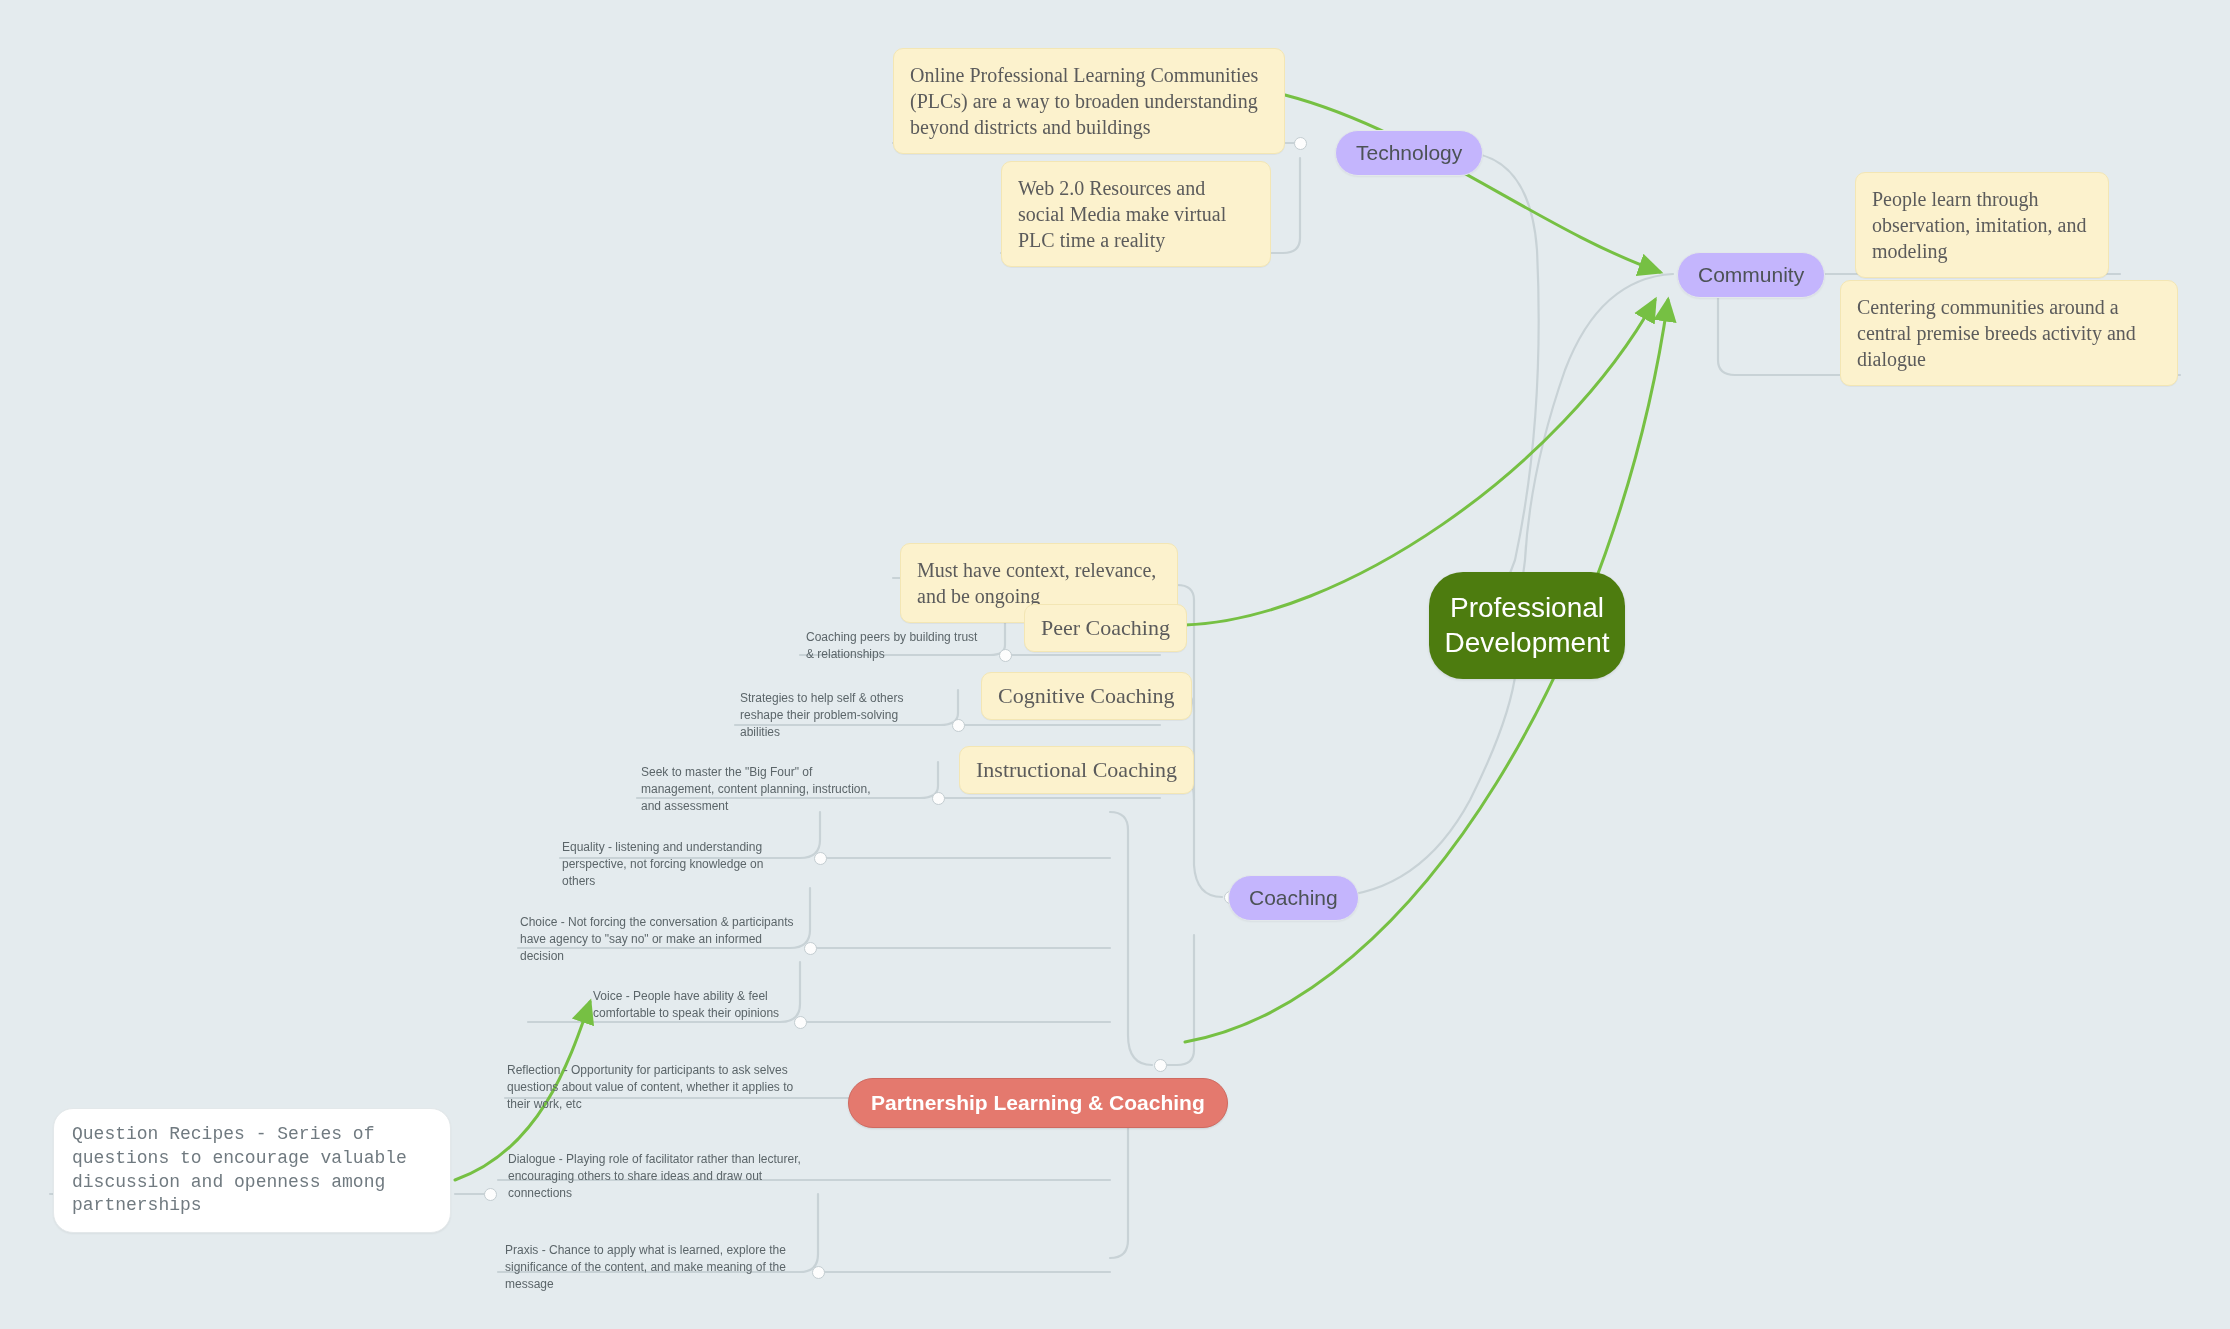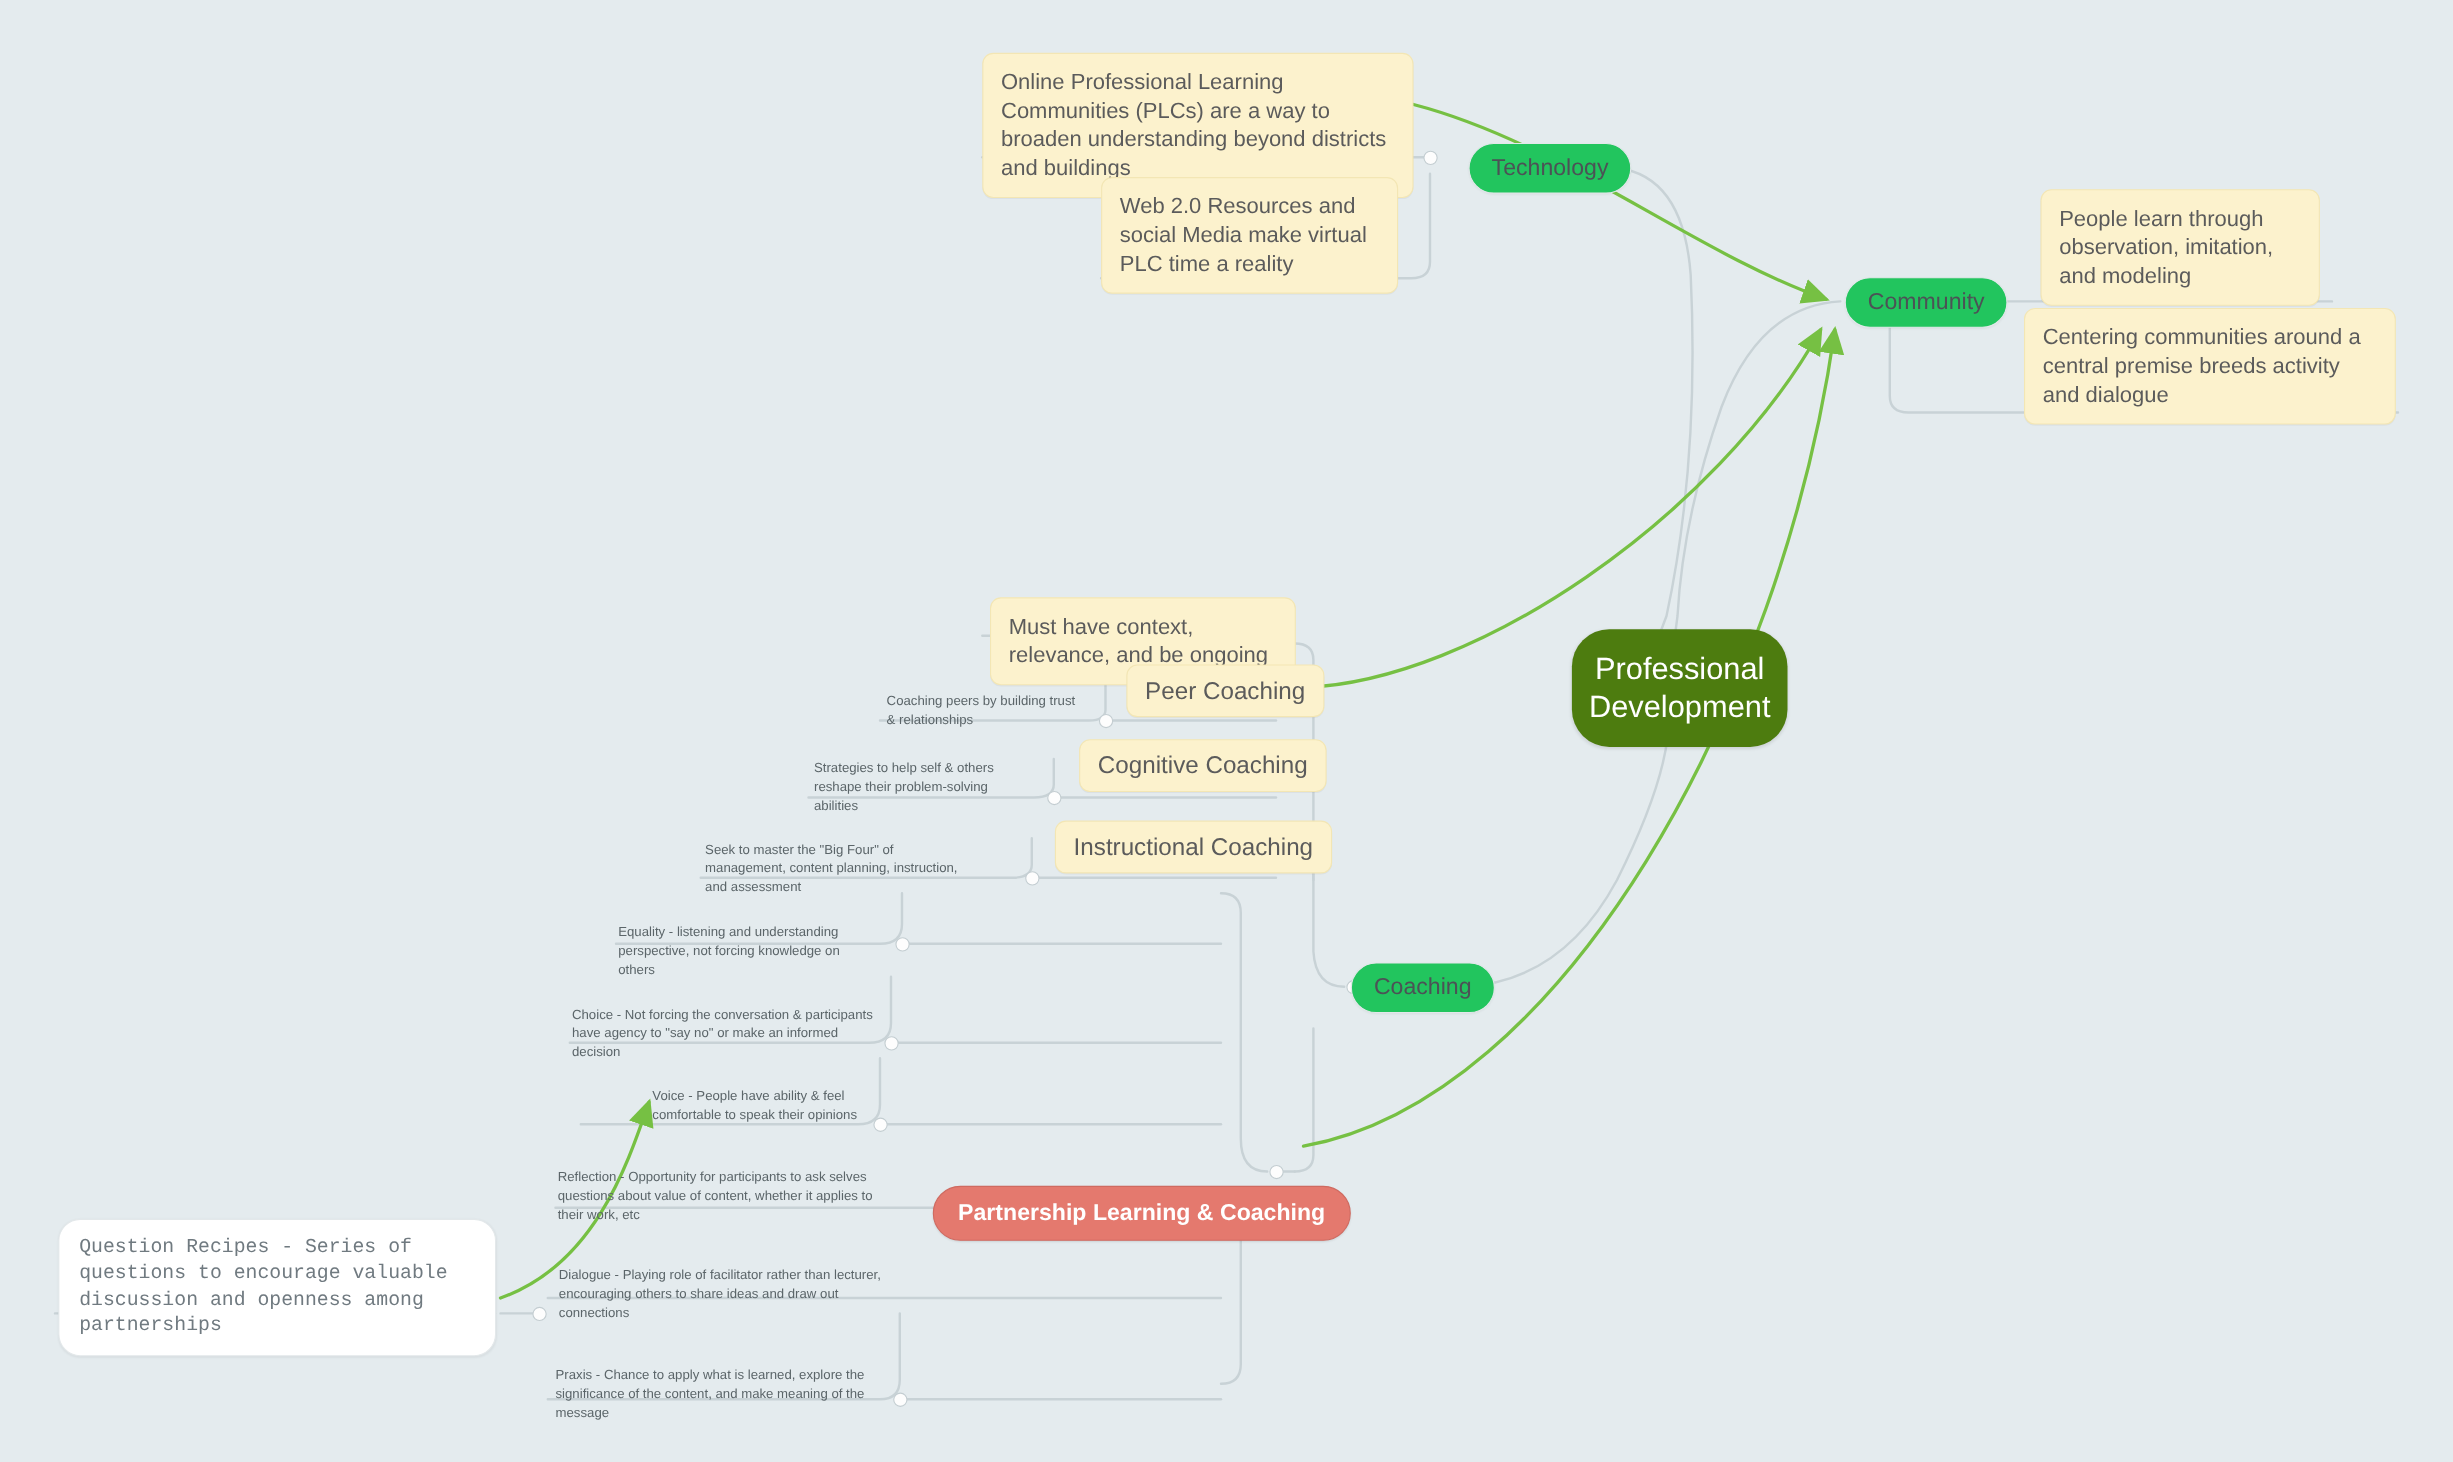--- a/index.html
+++ b/index.html
@@ -33,30 +33,31 @@
   
   .note {
     background: #fcf2cd;
     border: 1px solid #f3e6b4;
     border-radius: 10px;
     color: #5b5b5b;
     font-size: 20px;
     line-height: 1.30;
     padding: 13px 16px;
     box-shadow: 0 1px 0 rgba(0,0,0,0.04);
+    font-family: Liberation Serif, serif;
   }
   .note.label {
     padding: 10px 16px;
     font-size: 22px;
     white-space: nowrap;
     line-height: 1.2;
   }
   
   .pill {
-    background: #22c55e;
+    background: #c4b5fd;
     border: 1px solid #e3e8ea;
     border-radius: 28px;
     color: #4c5256;
     font-size: 21px;
     padding: 10px 20px;
     white-space: nowrap;
     box-shadow: 0 1px 2px rgba(0,0,0,0.05);
     justify-content: center;
     align-items: center;
   }

